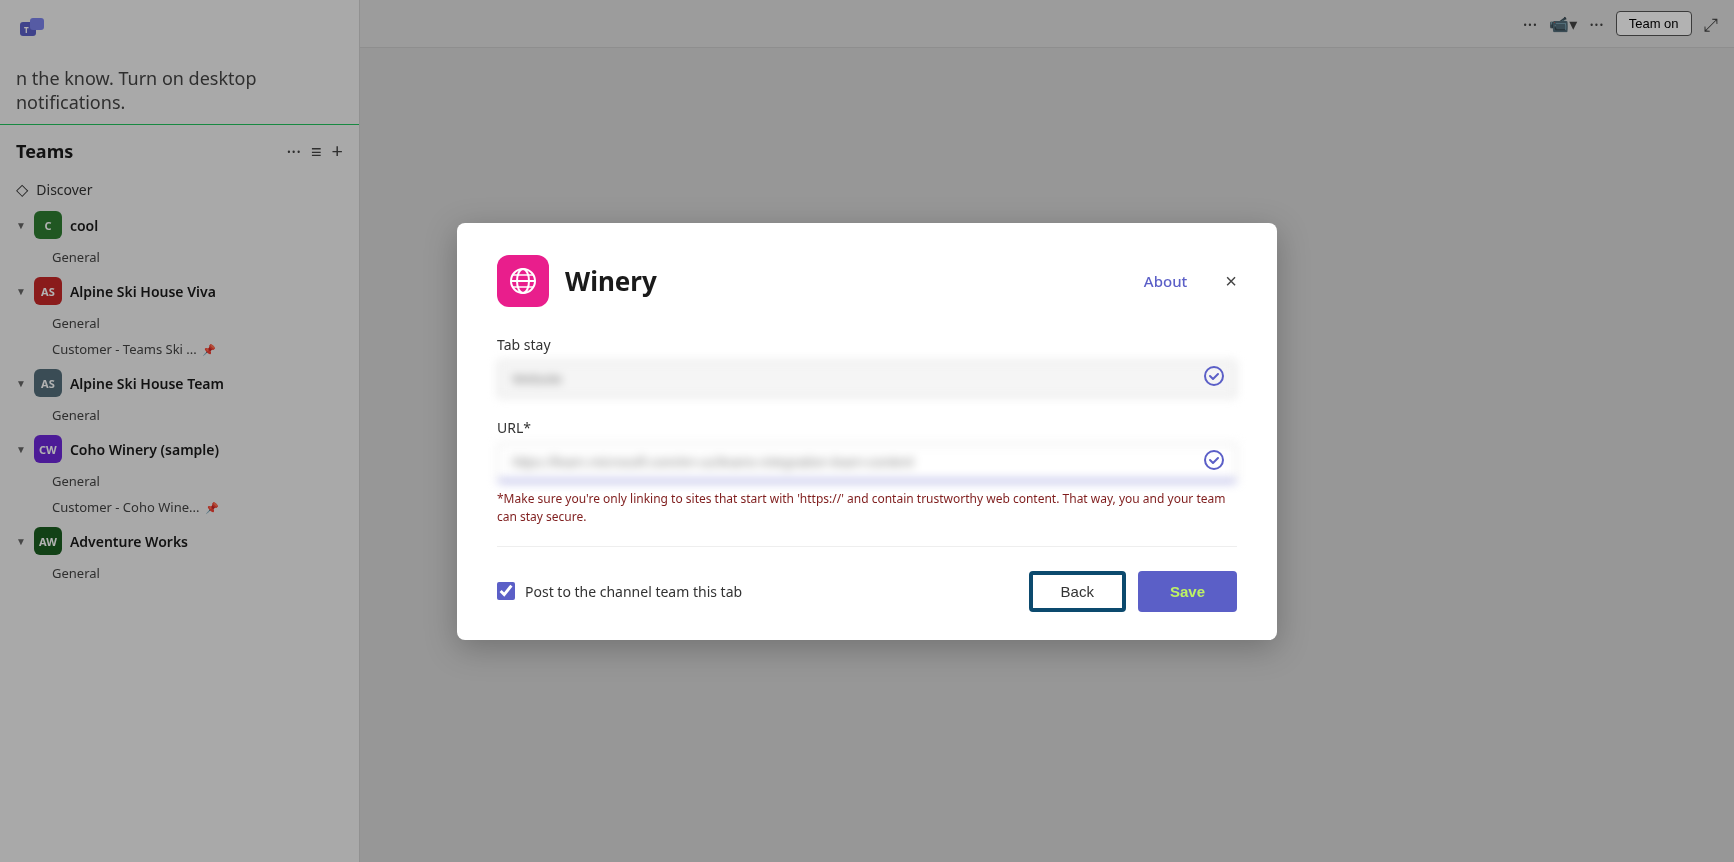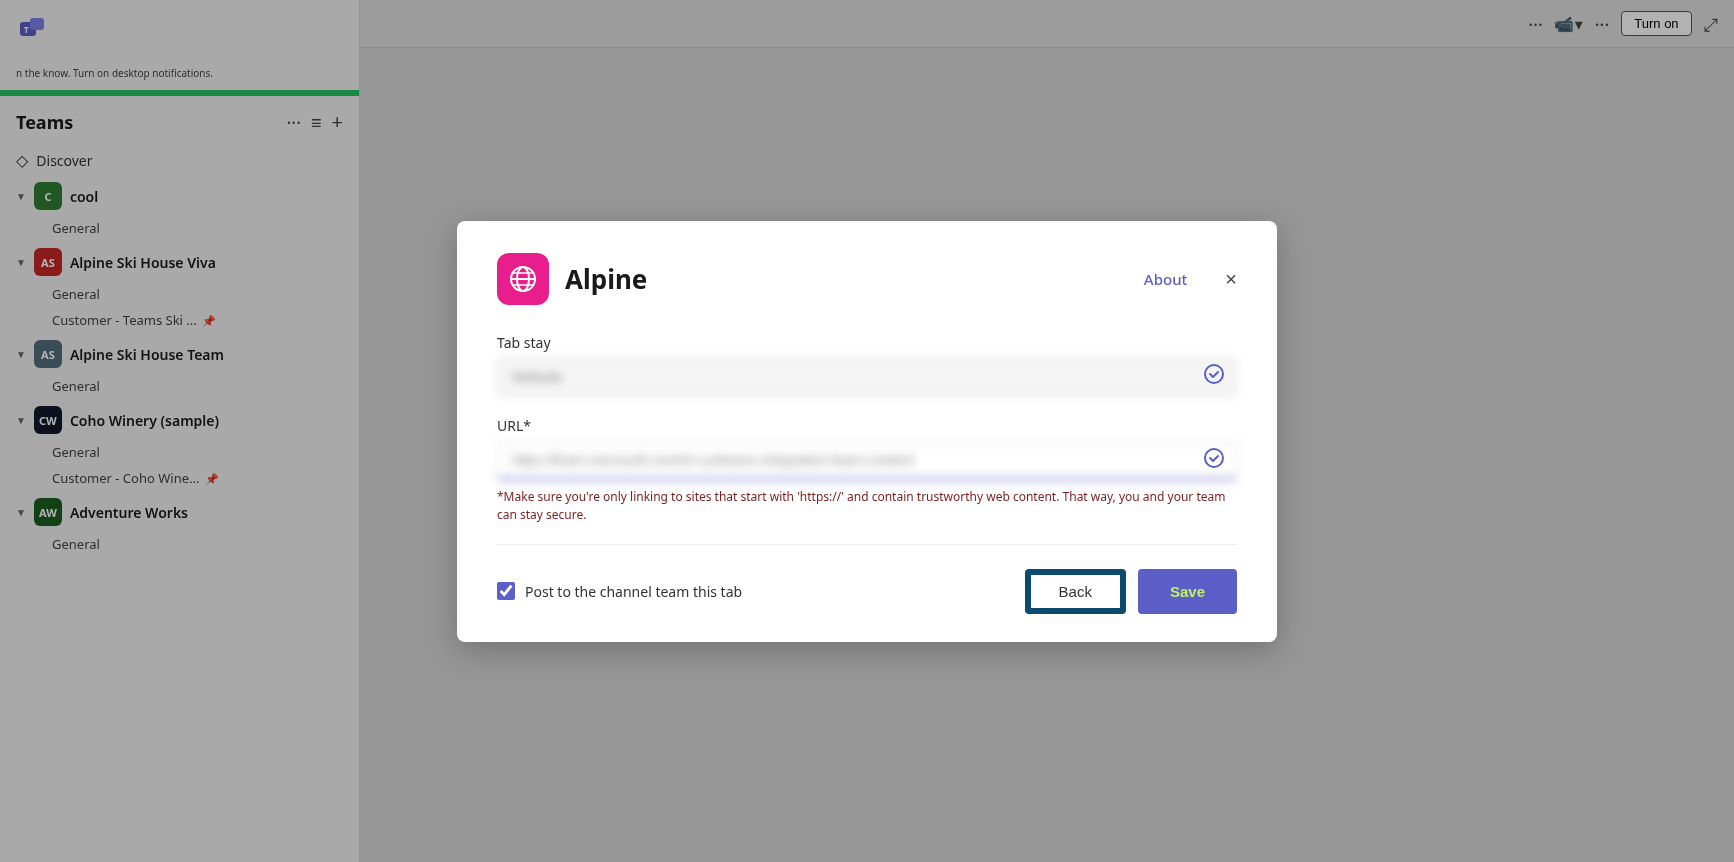--- a/index.html
+++ b/index.html
@@ -41,23 +41,23 @@
       width: 32px;
       height: 32px;
       display: flex;
       align-items: center;
       justify-content: center;
     }
 
     .notification-bar {
       background: #f3f3f3;
       padding: 10px 16px;
-      font-size: 10px;
+      font-size: 18px;
       color: #444;
-      border-bottom: 6px solid #22c55e;
+      border-bottom: 1px solid #22c55e;
     }
 
     .teams-header {
       display: flex;
       align-items: center;
       justify-content: space-between;
       padding: 12px 16px 8px;
     }
 
     .teams-title {
@@ -307,21 +307,21 @@
       color: #333;
     }
 
     .footer-buttons {
       display: flex;
       gap: 12px;
     }
 
     .btn-back {
       padding: 8px 28px;
-      border: 6px solid #0c4a6e;
+      border: 4px solid #0c4a6e;
       background: white;
       border-radius: 4px;
       font-size: 15px;
       cursor: pointer;
       color: #333;
     }
 
     .btn-save {
       padding: 8px 32px;
       background: #5b5fc7;
@@ -414,21 +414,21 @@
           <span>Alpine Ski House Team</span>
         </div>
         <div class="channel-item">
           <span>General</span>
         </div>
       </div>
 
       <div class="team-group">
         <div class="team-header">
           <span class="chevron">▼</span>
-          <div class="team-avatar" style="background:#0f172a;border-radius:6px;">CW</div>
+          <div class="team-avatar" style="background:#6d28d9;border-radius:6px;">CW</div>
           <span>Coho Winery (sample)</span>
         </div>
         <div class="channel-item">
           <span>General</span>
         </div>
         <div class="channel-item">
           <span>Customer - Coho Wine...</span>
           <span style="font-size:11px;">📌</span>
         </div>
       </div>
@@ -445,42 +445,42 @@
       </div>
 
     </div>
   </div>
 
   <div class="main-area">
     <div class="main-top-bar">
       <span style="cursor:pointer;font-size:18px;color:#444;">···</span>
       <span style="cursor:pointer;font-size:16px;color:#444;">📹▾</span>
       <span style="cursor:pointer;font-size:18px;color:#444;">···</span>
-      <button class="turn-on-btn">Turn on</button>
+      <button class="turn-on-btn">Team on</button>
       <span style="cursor:pointer;font-size:18px;color:#444;">⤢</span>
     </div>
   </div>
 </div>
 
 <div class="overlay">
   <div class="modal">
 
     <div class="modal-header">
       <div class="modal-title-group">
         <div class="app-icon">
 
           <svg width="30" height="30" viewBox="0 0 30 30" fill="none">
             <circle cx="15" cy="15" r="12" stroke="white" stroke-width="2"></circle>
             <ellipse cx="15" cy="15" rx="6" ry="12" stroke="white" stroke-width="2"></ellipse>
             <line x1="3" y1="15" x2="27" y2="15" stroke="white" stroke-width="2"></line>
             <line x1="5" y1="9" x2="25" y2="9" stroke="white" stroke-width="1.5"></line>
             <line x1="5" y1="21" x2="25" y2="21" stroke="white" stroke-width="1.5"></line>
           </svg>
         </div>
-        <span class="modal-title">Alpine</span>
+        <span class="modal-title">Winery</span>
       </div>
       <div class="modal-header-actions">
         <a class="about-link">About</a>
         <button class="close-btn">×</button>
       </div>
     </div>
 
     <div class="form-group">
       <label class="form-label">Tab stay</label>
       <div class="input-wrapper">

